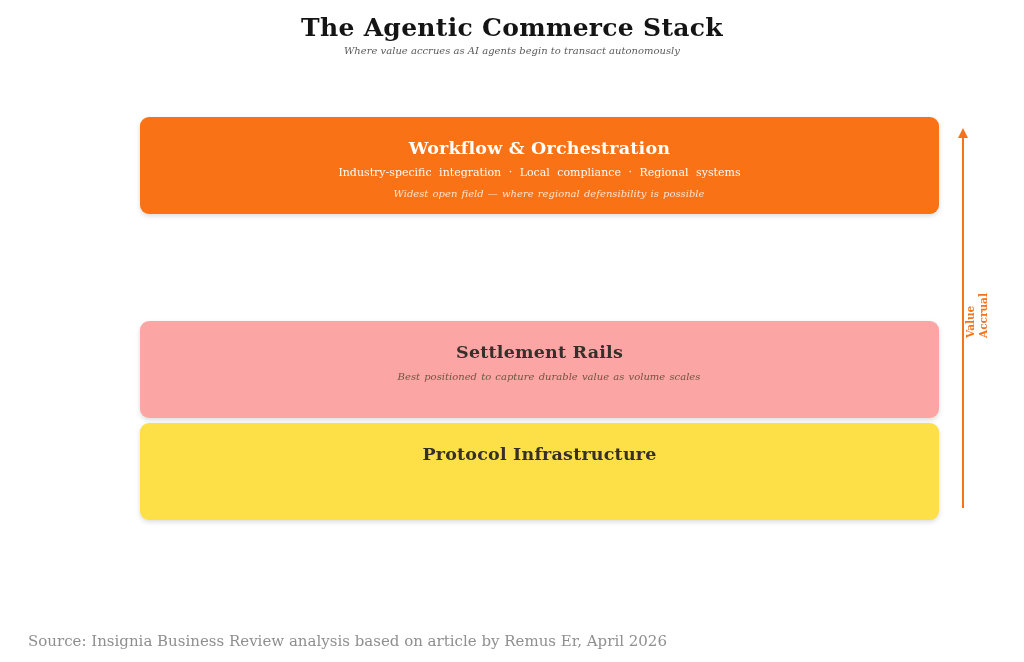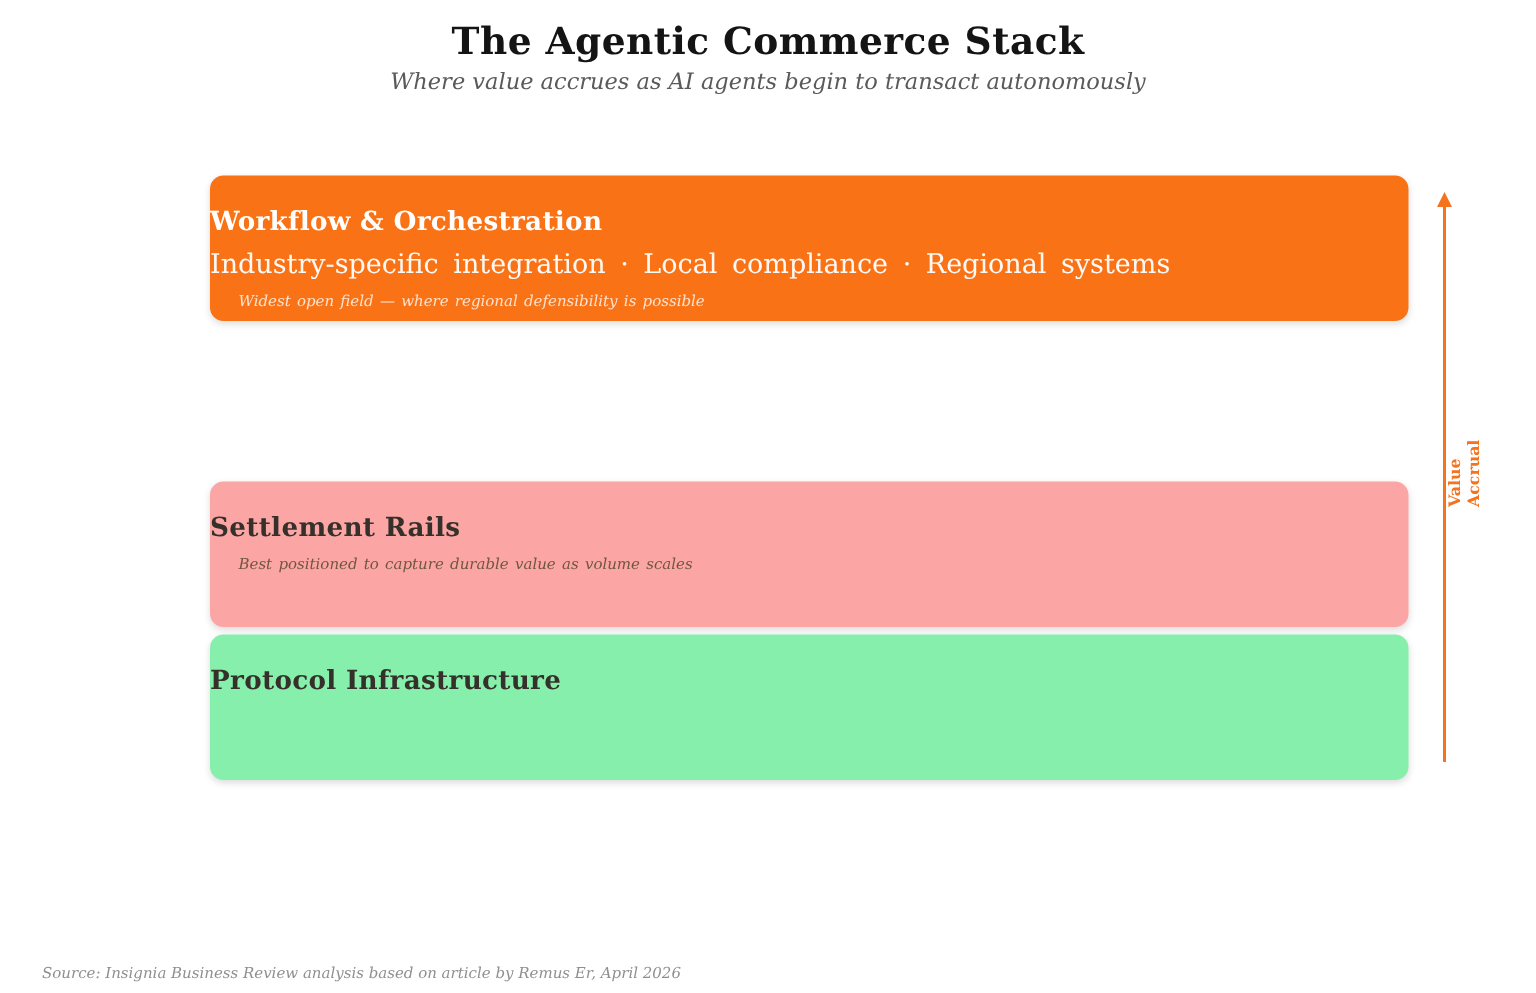--- a/index.html
+++ b/index.html
@@ -5,35 +5,35 @@
   html,body { margin:0; padding:0; }
   body {
     width:1024px; height:662px; position:relative; overflow:hidden;
     background:#ffffff;
     font-family:"DejaVu Serif", "Liberation Serif", serif;
   }
 
   
   .header { position:absolute; top:13px; left:0; width:1024px; text-align:center; }
   .header .title { font-size:25px; font-weight:bold; color:#141414; letter-spacing:0.3px; }
-  .header .subtitle { font-size:15px; font-style:italic; color:#5a5a5a; margin-top:3px; }
+  .header .subtitle { font-size:10px; font-style:italic; color:#5a5a5a; margin-top:3px; }
 
   
   .stack { position:absolute; left:140px; top:117px; width:799px; height:403px; }
   .layer {
     position:absolute; left:0; width:799px; height:97px;
-    border-radius:9px; text-align:left;
+    border-radius:9px; text-align:center;
     box-shadow:0 2px 5px rgba(0,0,0,0.14);
   }
   .layer-0 { top:0; }
   .layer-1 { top:102px; }
   .layer-2 { top:204px; }
   .layer-3 { top:306px; }
   .layer .layer-title { font-size:17.5px; font-weight:bold; padding-top:21px; letter-spacing:0.2px; }
-  .layer .layer-items { font-size:18px; margin-top:8px; word-spacing:4px; }
+  .layer .layer-items { font-size:11px; margin-top:8px; word-spacing:4px; }
   .layer .layer-note  { font-size:10px; font-style:italic; margin-top:9px; word-spacing:1px;padding-left:19px; }
 
   .light .layer-title { color:#ffffff; }
   .light .layer-items { color:rgba(255,255,255,0.96); }
   .light .layer-note  { color:rgba(255,255,255,0.80); }
 
   .dark .layer-title { color:#35302a; }
   .dark .layer-items { color:#433b31; }
   .layer-2.dark .layer-note { color:#6e5640; }
   .layer-3.dark .layer-note { color:#857660; }
@@ -53,21 +53,21 @@
   .axis-label {
     position:absolute; left:950px; top:296px; width:56px; height:28px;
     transform:rotate(-90deg); transform-origin:center;
     color:#f4731c; font-size:10.5px; font-weight:bold; line-height:13px;
     text-align:left; white-space:nowrap;
   }
 
   
   .footer {
     position:absolute; left:28px; top:632px;
-    font-size:10px; font-style:italic; color:#8f8f8f;margin-top:12px;
+    font-size:15px; color:#8f8f8f;
   }
 </style>
 </head>
 <body>
 
 <div class="header">
   <div class="title">The Agentic Commerce Stack</div>
   <div class="subtitle">Where value accrues as AI agents begin to transact autonomously</div>
 </div>
 
@@ -78,21 +78,21 @@
     <div class="layer-items">Industry-specific integration · Local compliance · Regional systems</div>
     <div class="layer-note">Widest open field — where regional defensibility is possible</div>
   </div>
 
 
   <div class="layer layer-2 dark" style="background: #fca5a5;">
     <div class="layer-title">Settlement Rails</div>
     <div class="layer-note">Best positioned to capture durable value as volume scales</div>
   </div>
 
-  <div class="layer layer-3 dark" style="background: #86efac;">
+  <div class="layer layer-3 dark" style="background: #fde047;">
     <div class="layer-title">Protocol Infrastructure</div>
   </div>
 
 </div>
 
 <div class="axis-arrow" style="background: rgb(244, 115, 28);">
   <div class="arrow-head"></div>
 </div>
 
 <div class="axis-label">

